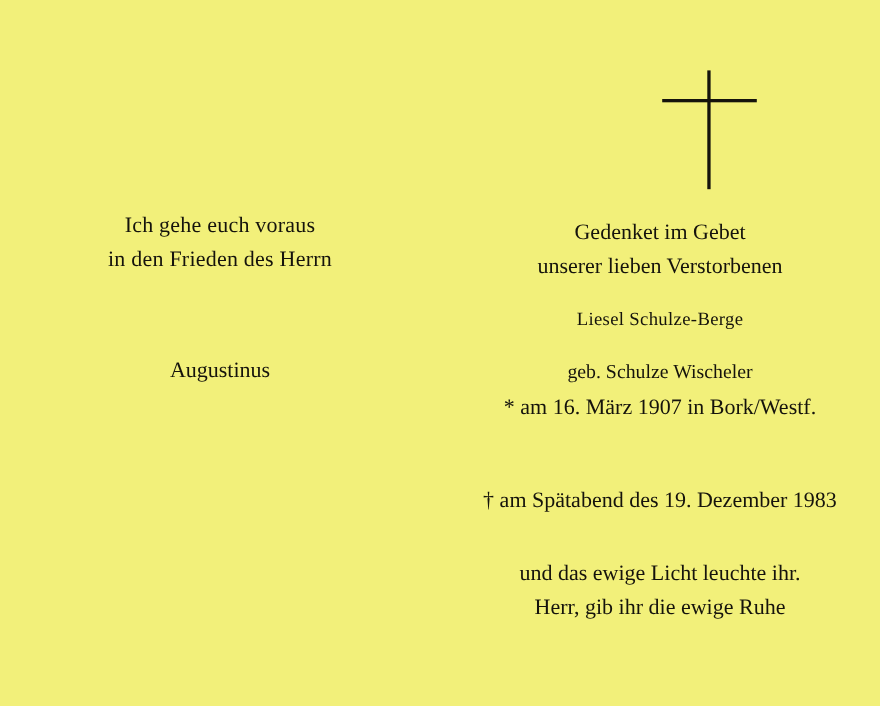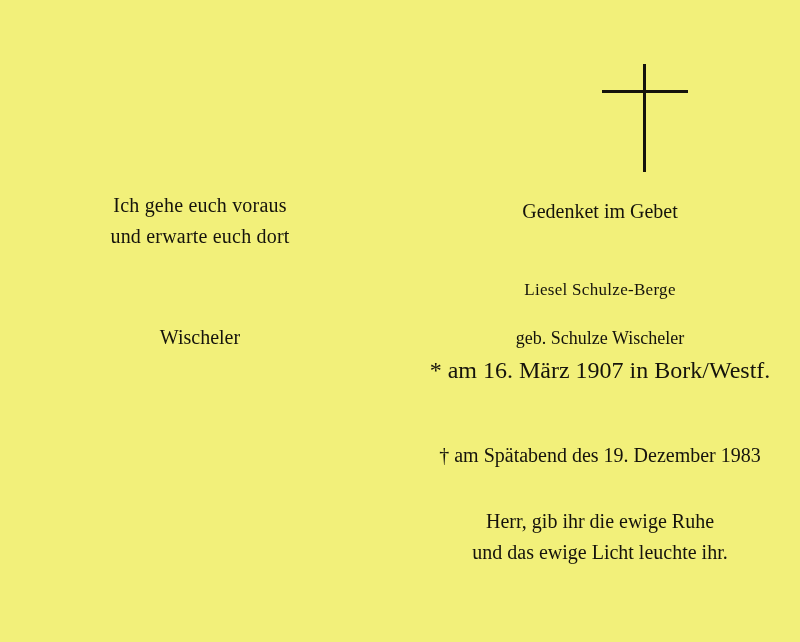--- a/index.html
+++ b/index.html
@@ -104,21 +104,21 @@
   }
   .maiden {
     top: 310px;
     font-size: 18px;
     line-height: 24px;
     margin-top: 16px;
   }
 
   .born {
     top: 356px;
-    font-size: 24px;
+    font-size: 20px;
     line-height: 28px;
     white-space: nowrap;
   }
   .died {
     top: 408px;
     font-size: 20px;
     line-height: 31px;
     margin-top: 32px;
   }
   .died .line { display: block; white-space: nowrap; }
@@ -132,47 +132,48 @@
 </style>
 </head>
 <body>
 
 <div class="card">
 
   <div class="page page-left">
 
     <div class="verse">
       <span class="line">Ich gehe euch voraus</span>
-      <span class="line">und erwarte euch dort</span>
+      <span class="line">in den Frieden des Herrn</span>
     </div>
 
-    <div class="author">Wischeler</div>
+    <div class="author">Augustinus</div>
 
   </div>
 
   <div class="page page-right">
 
     <div class="cross">
       <div class="vbar"></div>
       <div class="hbar"></div>
     </div>
 
     <div class="rblock intro">
       <span class="line">Gedenket im Gebet</span>
+      <span class="line">unserer lieben Verstorbenen</span>
     </div>
 
     <div class="rblock name">Liesel Schulze-Berge</div>
     <div class="rblock maiden">geb. Schulze Wischeler</div>
 
     <div class="rblock born">* am 16. März 1907 in Bork/Westf.</div>
 
     <div class="rblock died">
       <span class="line">† am Spätabend des 19. Dezember 1983</span>
     </div>
 
     <div class="rblock prayer">
+      <span class="line">und das ewige Licht leuchte ihr.</span>
       <span class="line">Herr, gib ihr die ewige Ruhe</span>
-      <span class="line">und das ewige Licht leuchte ihr.</span>
     </div>
 
   </div>
 
 </div>
 
 </body></html>

